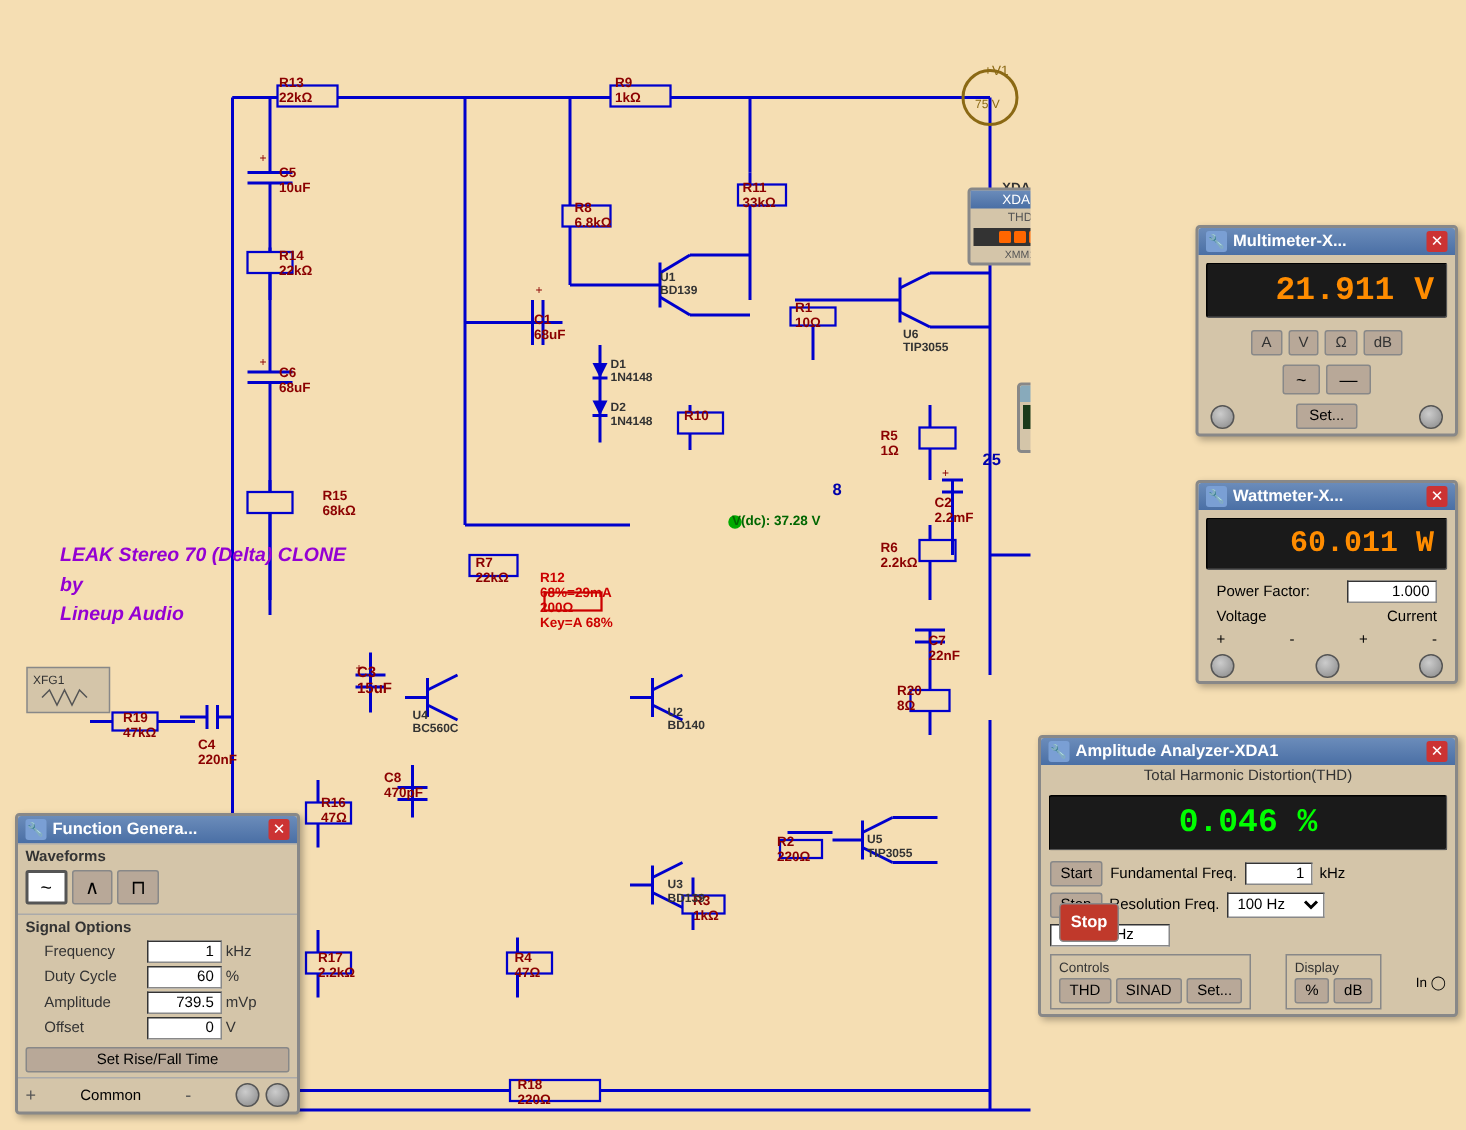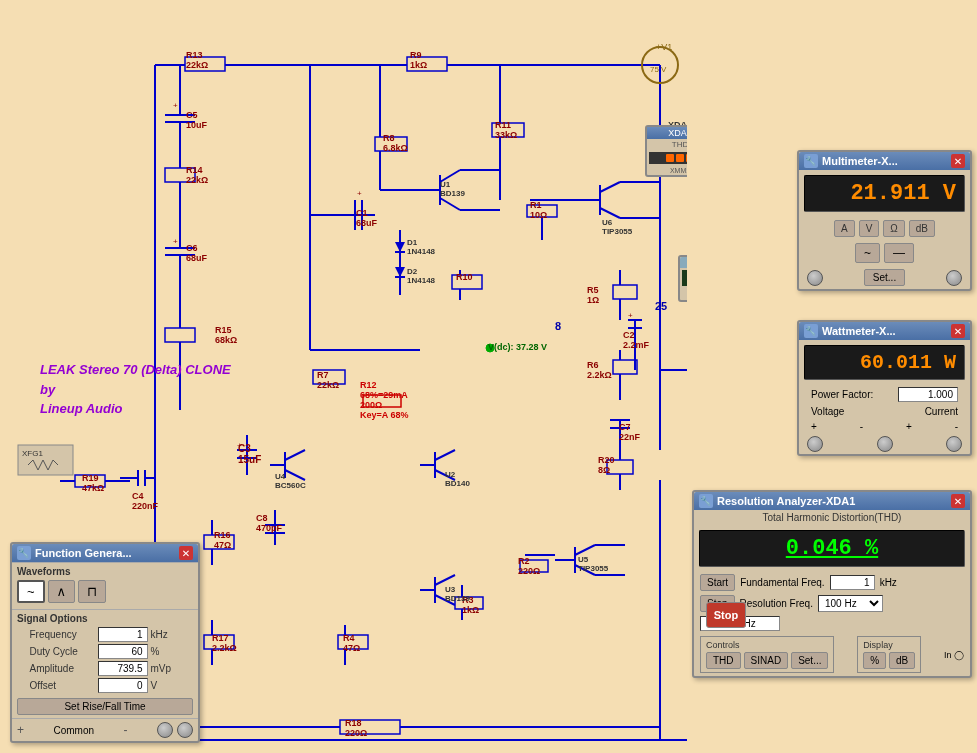--- a/index.html
+++ b/index.html
@@ -237,21 +237,20 @@
       background: #1a1a1a;
       color: #00ff00;
       font-size: 22px;
       font-weight: bold;
       font-family: 'Courier New', monospace;
       text-align: center;
       padding: 5px 8px;
       margin: 5px;
       border: 1px inset #555;
       border-radius: 2px;
-      text-decoration: underline;
     }
 
     .dist-row {
       display: flex;
       align-items: center;
       padding: 2px 6px;
       font-size: 10px;
       gap: 5px;
     }
 
@@ -823,21 +822,21 @@
       <div class="mm-knob"></div>
       <div style="width:20px;"></div>
       <div class="mm-knob"></div>
     </div>
   </div>
 
   <div id="distortion" class="instrument-window">
     <div class="window-titlebar">
       <div style="display:flex;align-items:center;">
         <span class="title-icon">🔧</span>
-        <span>Resolution Analyzer-XDA1</span>
+        <span>Amplitude Analyzer-XDA1</span>
       </div>
       <button class="close-btn">✕</button>
     </div>
     <div class="dist-subtitle">Total Harmonic Distortion(THD)</div>
     <div class="dist-display">0.046 %</div>
     <div class="dist-row">
       <button class="dist-btn">Start</button>
       <span>Fundamental Freq.</span>
       <input class="dist-field" type="text" value="1" style="">
       <span>kHz</span>

